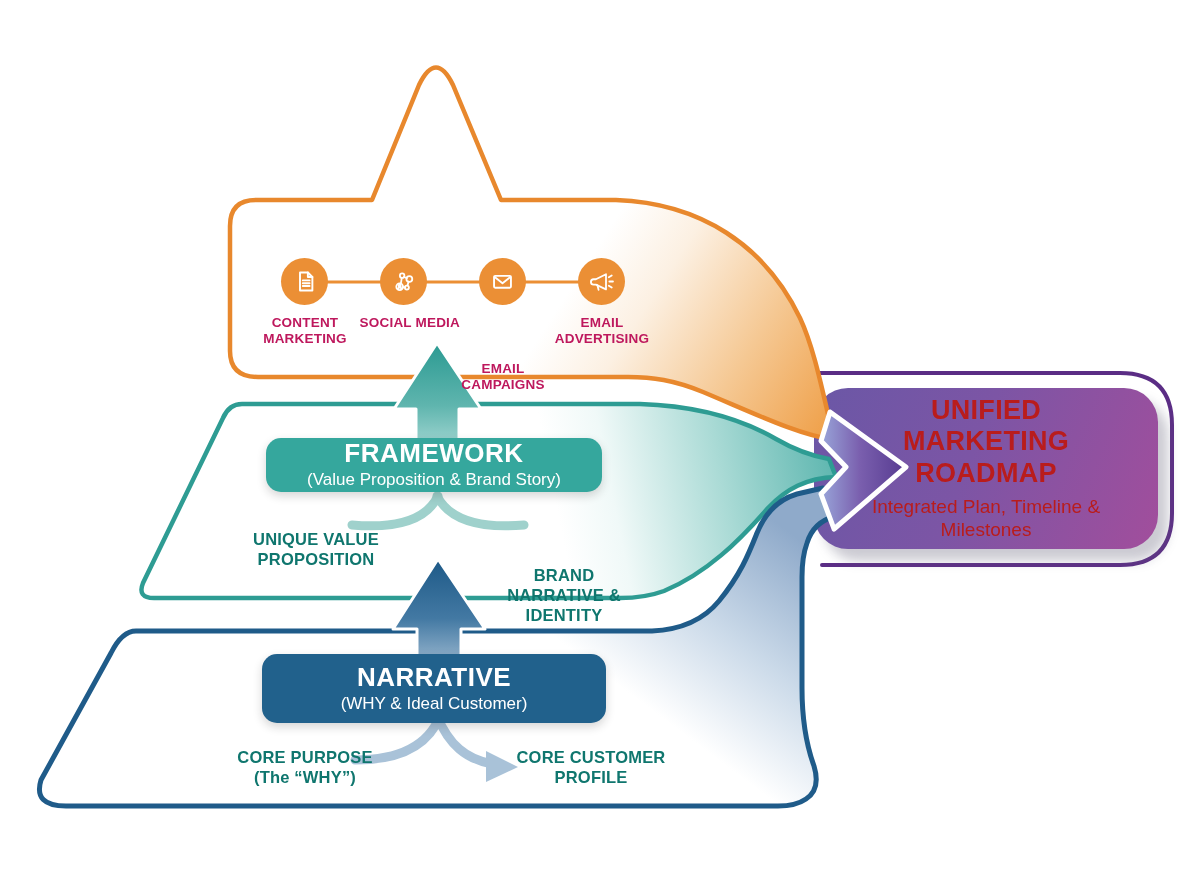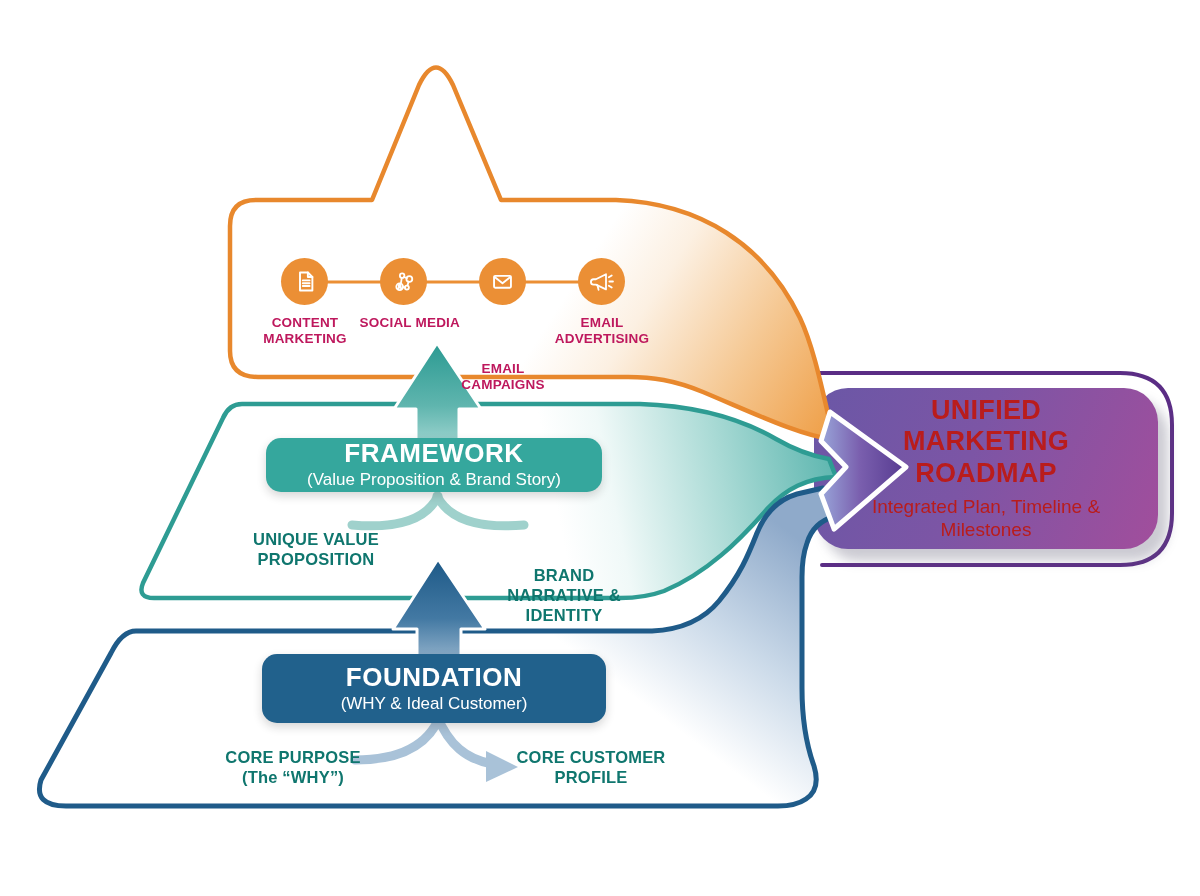--- a/index.html
+++ b/index.html
@@ -152,24 +152,24 @@
   <div class="channel-label" style="left:546px;">EMAIL ADVERTISING</div>
 
   <div class="abs label-box framework-box">
     <div class="t">FRAMEWORK</div>
     <div class="s">(Value Proposition &amp; Brand Story)</div>
   </div>
   <div class="sub-label" style="left:234px;top:529px;width:164px;">UNIQUE VALUE PROPOSITION</div>
   <div class="sub-label" style="left:489px;top:529px;width:150px;margin-top:36px;">BRAND NARRATIVE &amp; IDENTITY</div>
 
   <div class="abs label-box foundation-box">
-    <div class="t">FOUNDATION</div>
+    <div class="t">NARRATIVE</div>
     <div class="s">(WHY &amp; Ideal Customer)</div>
   </div>
-  <div class="sub-label" style="left:223px;top:747px;width:140px;">CORE PURPOSE (The “WHY”)</div>
+  <div class="sub-label" style="left:235px;top:747px;width:140px;">CORE PURPOSE (The “WHY”)</div>
   <div class="sub-label" style="left:505px;top:747px;width:172px;">CORE CUSTOMER PROFILE</div>
 
   <div class="abs roadmap-text">
     <div class="t">UNIFIED MARKETING ROADMAP</div>
     <div class="s">Integrated Plan, Timeline &amp; Milestones</div>
   </div>
 
 </div>
 
 </body></html>

